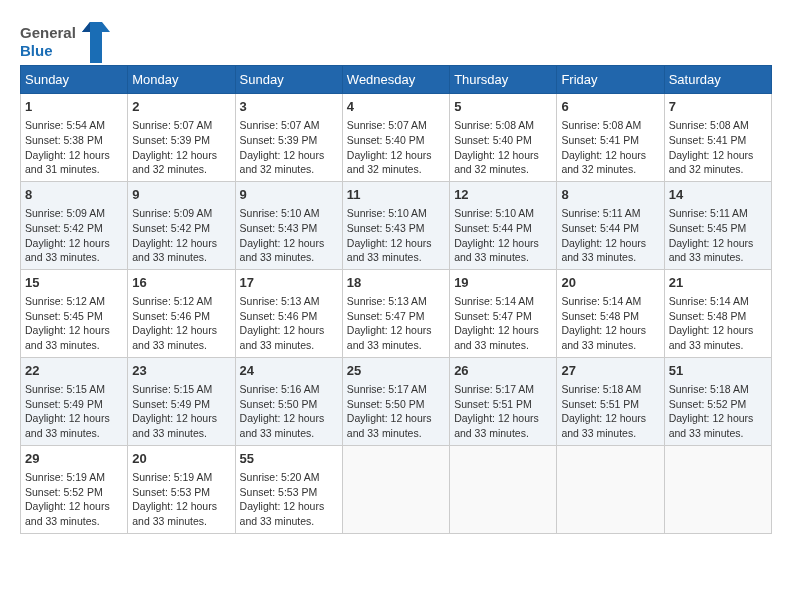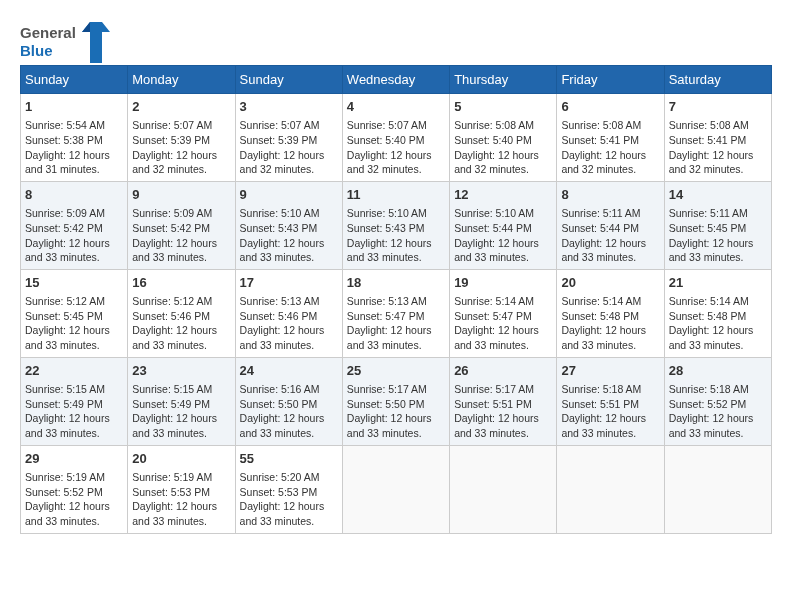--- a/index.html
+++ b/index.html
@@ -131,21 +131,21 @@
         <td><span class="day-number">20</span><span>Sunrise: 5:14 AM</span><br><span>Sunset: 5:48 PM</span><br><span>Daylight: 12 hours and 33 minutes.</span></td>
         <td><span class="day-number">21</span><span>Sunrise: 5:14 AM</span><br><span>Sunset: 5:48 PM</span><br><span>Daylight: 12 hours and 33 minutes.</span></td>
       </tr>
       <tr>
         <td><span class="day-number">22</span><span>Sunrise: 5:15 AM</span><br><span>Sunset: 5:49 PM</span><br><span>Daylight: 12 hours and 33 minutes.</span></td>
         <td><span class="day-number">23</span><span>Sunrise: 5:15 AM</span><br><span>Sunset: 5:49 PM</span><br><span>Daylight: 12 hours and 33 minutes.</span></td>
         <td><span class="day-number">24</span><span>Sunrise: 5:16 AM</span><br><span>Sunset: 5:50 PM</span><br><span>Daylight: 12 hours and 33 minutes.</span></td>
         <td><span class="day-number">25</span><span>Sunrise: 5:17 AM</span><br><span>Sunset: 5:50 PM</span><br><span>Daylight: 12 hours and 33 minutes.</span></td>
         <td><span class="day-number">26</span><span>Sunrise: 5:17 AM</span><br><span>Sunset: 5:51 PM</span><br><span>Daylight: 12 hours and 33 minutes.</span></td>
         <td><span class="day-number">27</span><span>Sunrise: 5:18 AM</span><br><span>Sunset: 5:51 PM</span><br><span>Daylight: 12 hours and 33 minutes.</span></td>
-        <td><span class="day-number">28</span><span>Sunrise: 5:18 AM</span><br><span>Sunset: 5:52 PM</span><br><span>Daylight: 12 hours and 33 minutes.</span></td>
+        <td><span class="day-number">51</span><span>Sunrise: 5:18 AM</span><br><span>Sunset: 5:52 PM</span><br><span>Daylight: 12 hours and 33 minutes.</span></td>
       </tr>
       <tr>
         <td><span class="day-number">29</span><span>Sunrise: 5:19 AM</span><br><span>Sunset: 5:52 PM</span><br><span>Daylight: 12 hours and 33 minutes.</span></td>
         <td><span class="day-number">20</span><span>Sunrise: 5:19 AM</span><br><span>Sunset: 5:53 PM</span><br><span>Daylight: 12 hours and 33 minutes.</span></td>
         <td><span class="day-number">55</span><span>Sunrise: 5:20 AM</span><br><span>Sunset: 5:53 PM</span><br><span>Daylight: 12 hours and 33 minutes.</span></td>
         <td class="empty-cell"></td>
         <td class="empty-cell"></td>
         <td class="empty-cell"></td>
         <td class="empty-cell"></td>
       </tr>

